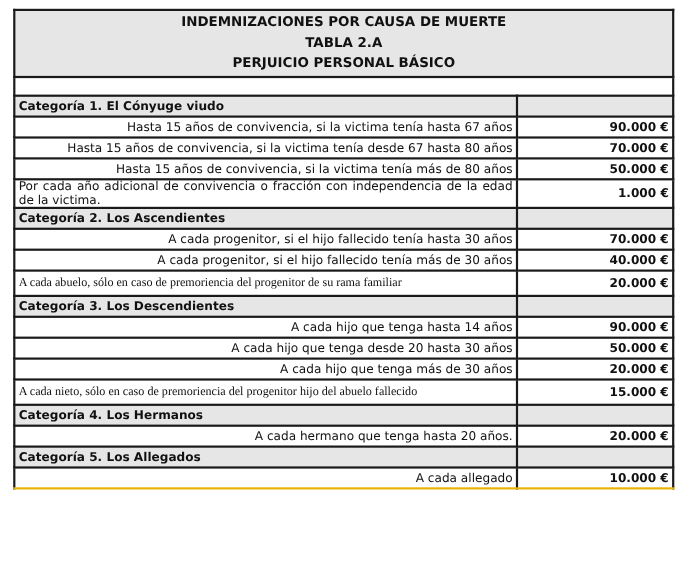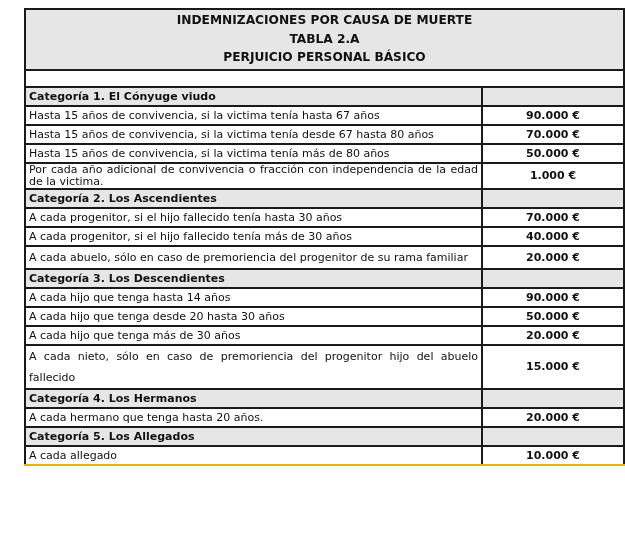--- a/index.html
+++ b/index.html
@@ -9,21 +9,21 @@
       width: 625px;
       height: 533px;
       overflow: hidden;
     }
     body {
       font-family: "DejaVu Sans", sans-serif;
       color: #111111;
     }
     .table-wrap {
       position: absolute;
-      left: 24px;
+      left: 12px;
       top: 8px;
       width: 601px;
     }
     table {
       border-collapse: collapse;
       width: 601px;
       table-layout: fixed;
     }
     td {
       border: 2px solid #1a1a1a;
@@ -43,25 +43,25 @@
       padding: 1px 4px 2px 4px;
     }
     .title-cell div { height: 18.5px; }
     .empty-row td { height: 15px; background: #ffffff; }
     .cat-row td {
       background: #e6e6e6;
       font-weight: bold;
       height: 16px;
     }
     .item-row td { height: 16px; background: #ffffff; }
-    .item-row td.desc { text-align: left; }
+    .item-row td.desc { text-align: right; }
     .item-row td.desc.justify { text-align: justify; line-height: 12px; }
-    .item-row td.desc.justify-wide { text-align: justify; line-height: 21px; }
+    .item-row td.desc.justify-wide { text-align: justify; line-height: 21px; font-family: Liberation Serif, serif; }
     td.val {
-      text-align: center;
+      text-align: right;
       font-weight: bold;
     }
     .last-row td { border-bottom: 2px solid #eab308; }
   </style>
 </head>
 <body>
 
 <div class="table-wrap">
   <table>
     <colgroup>

